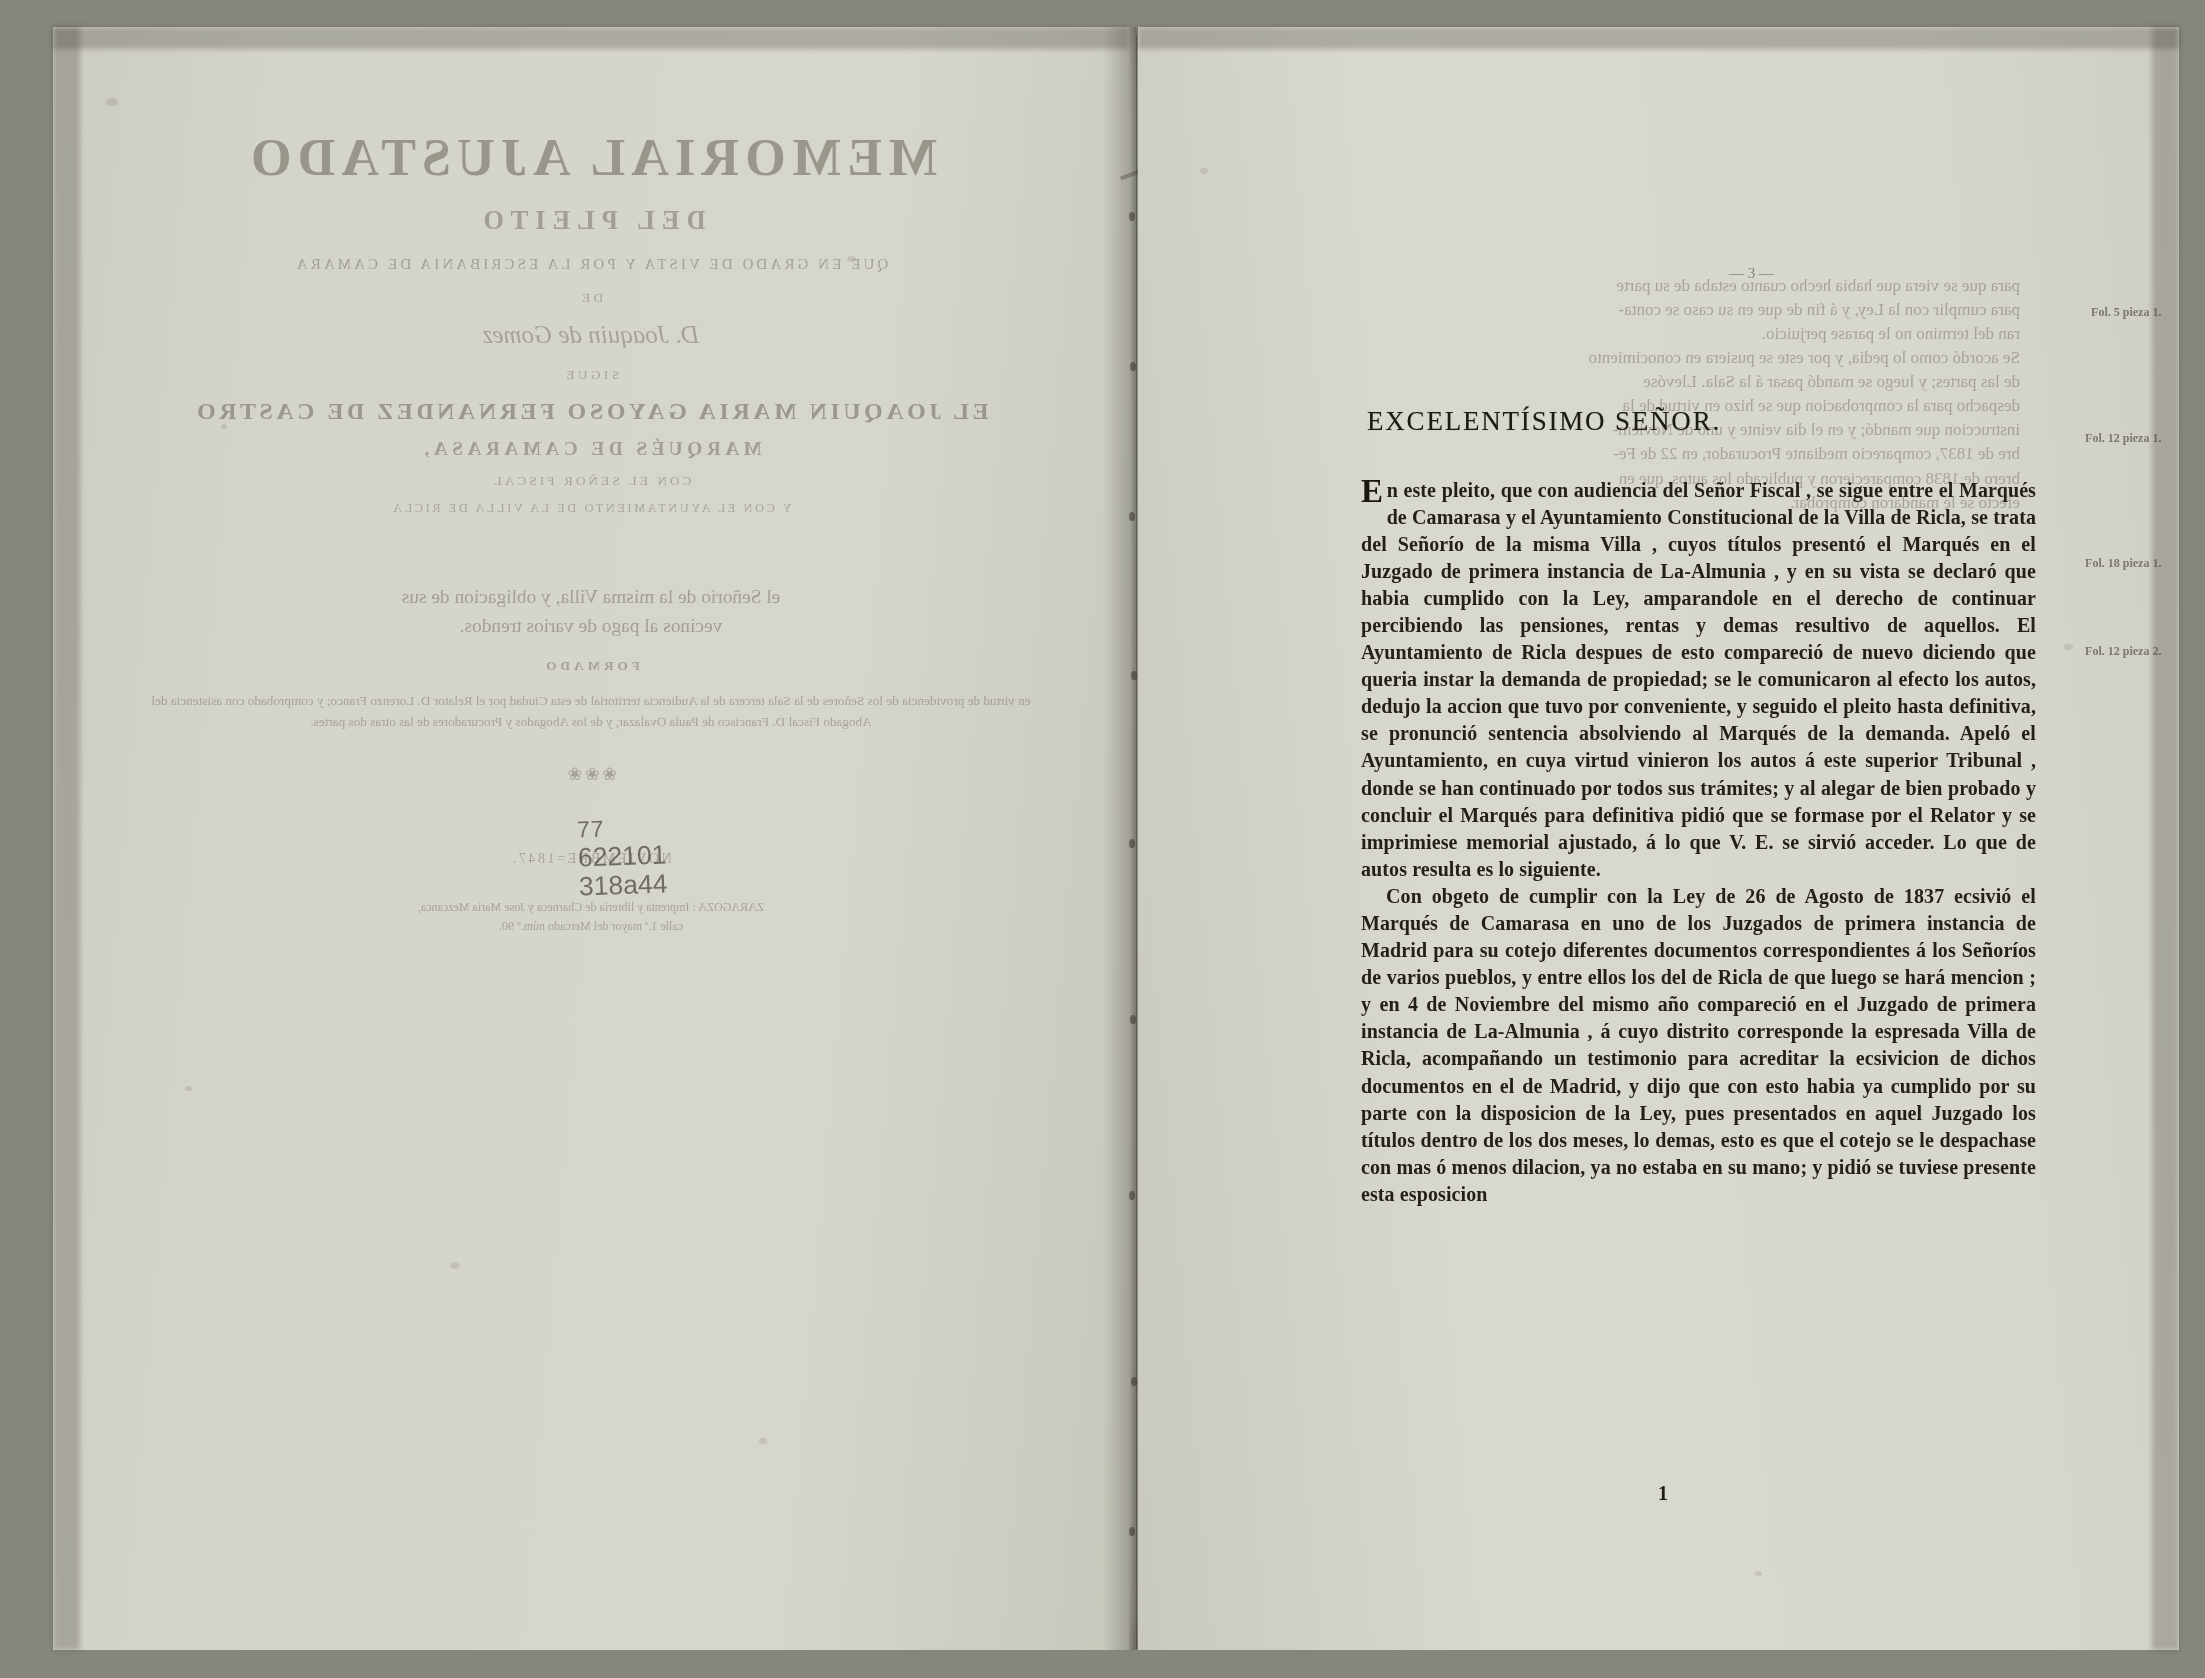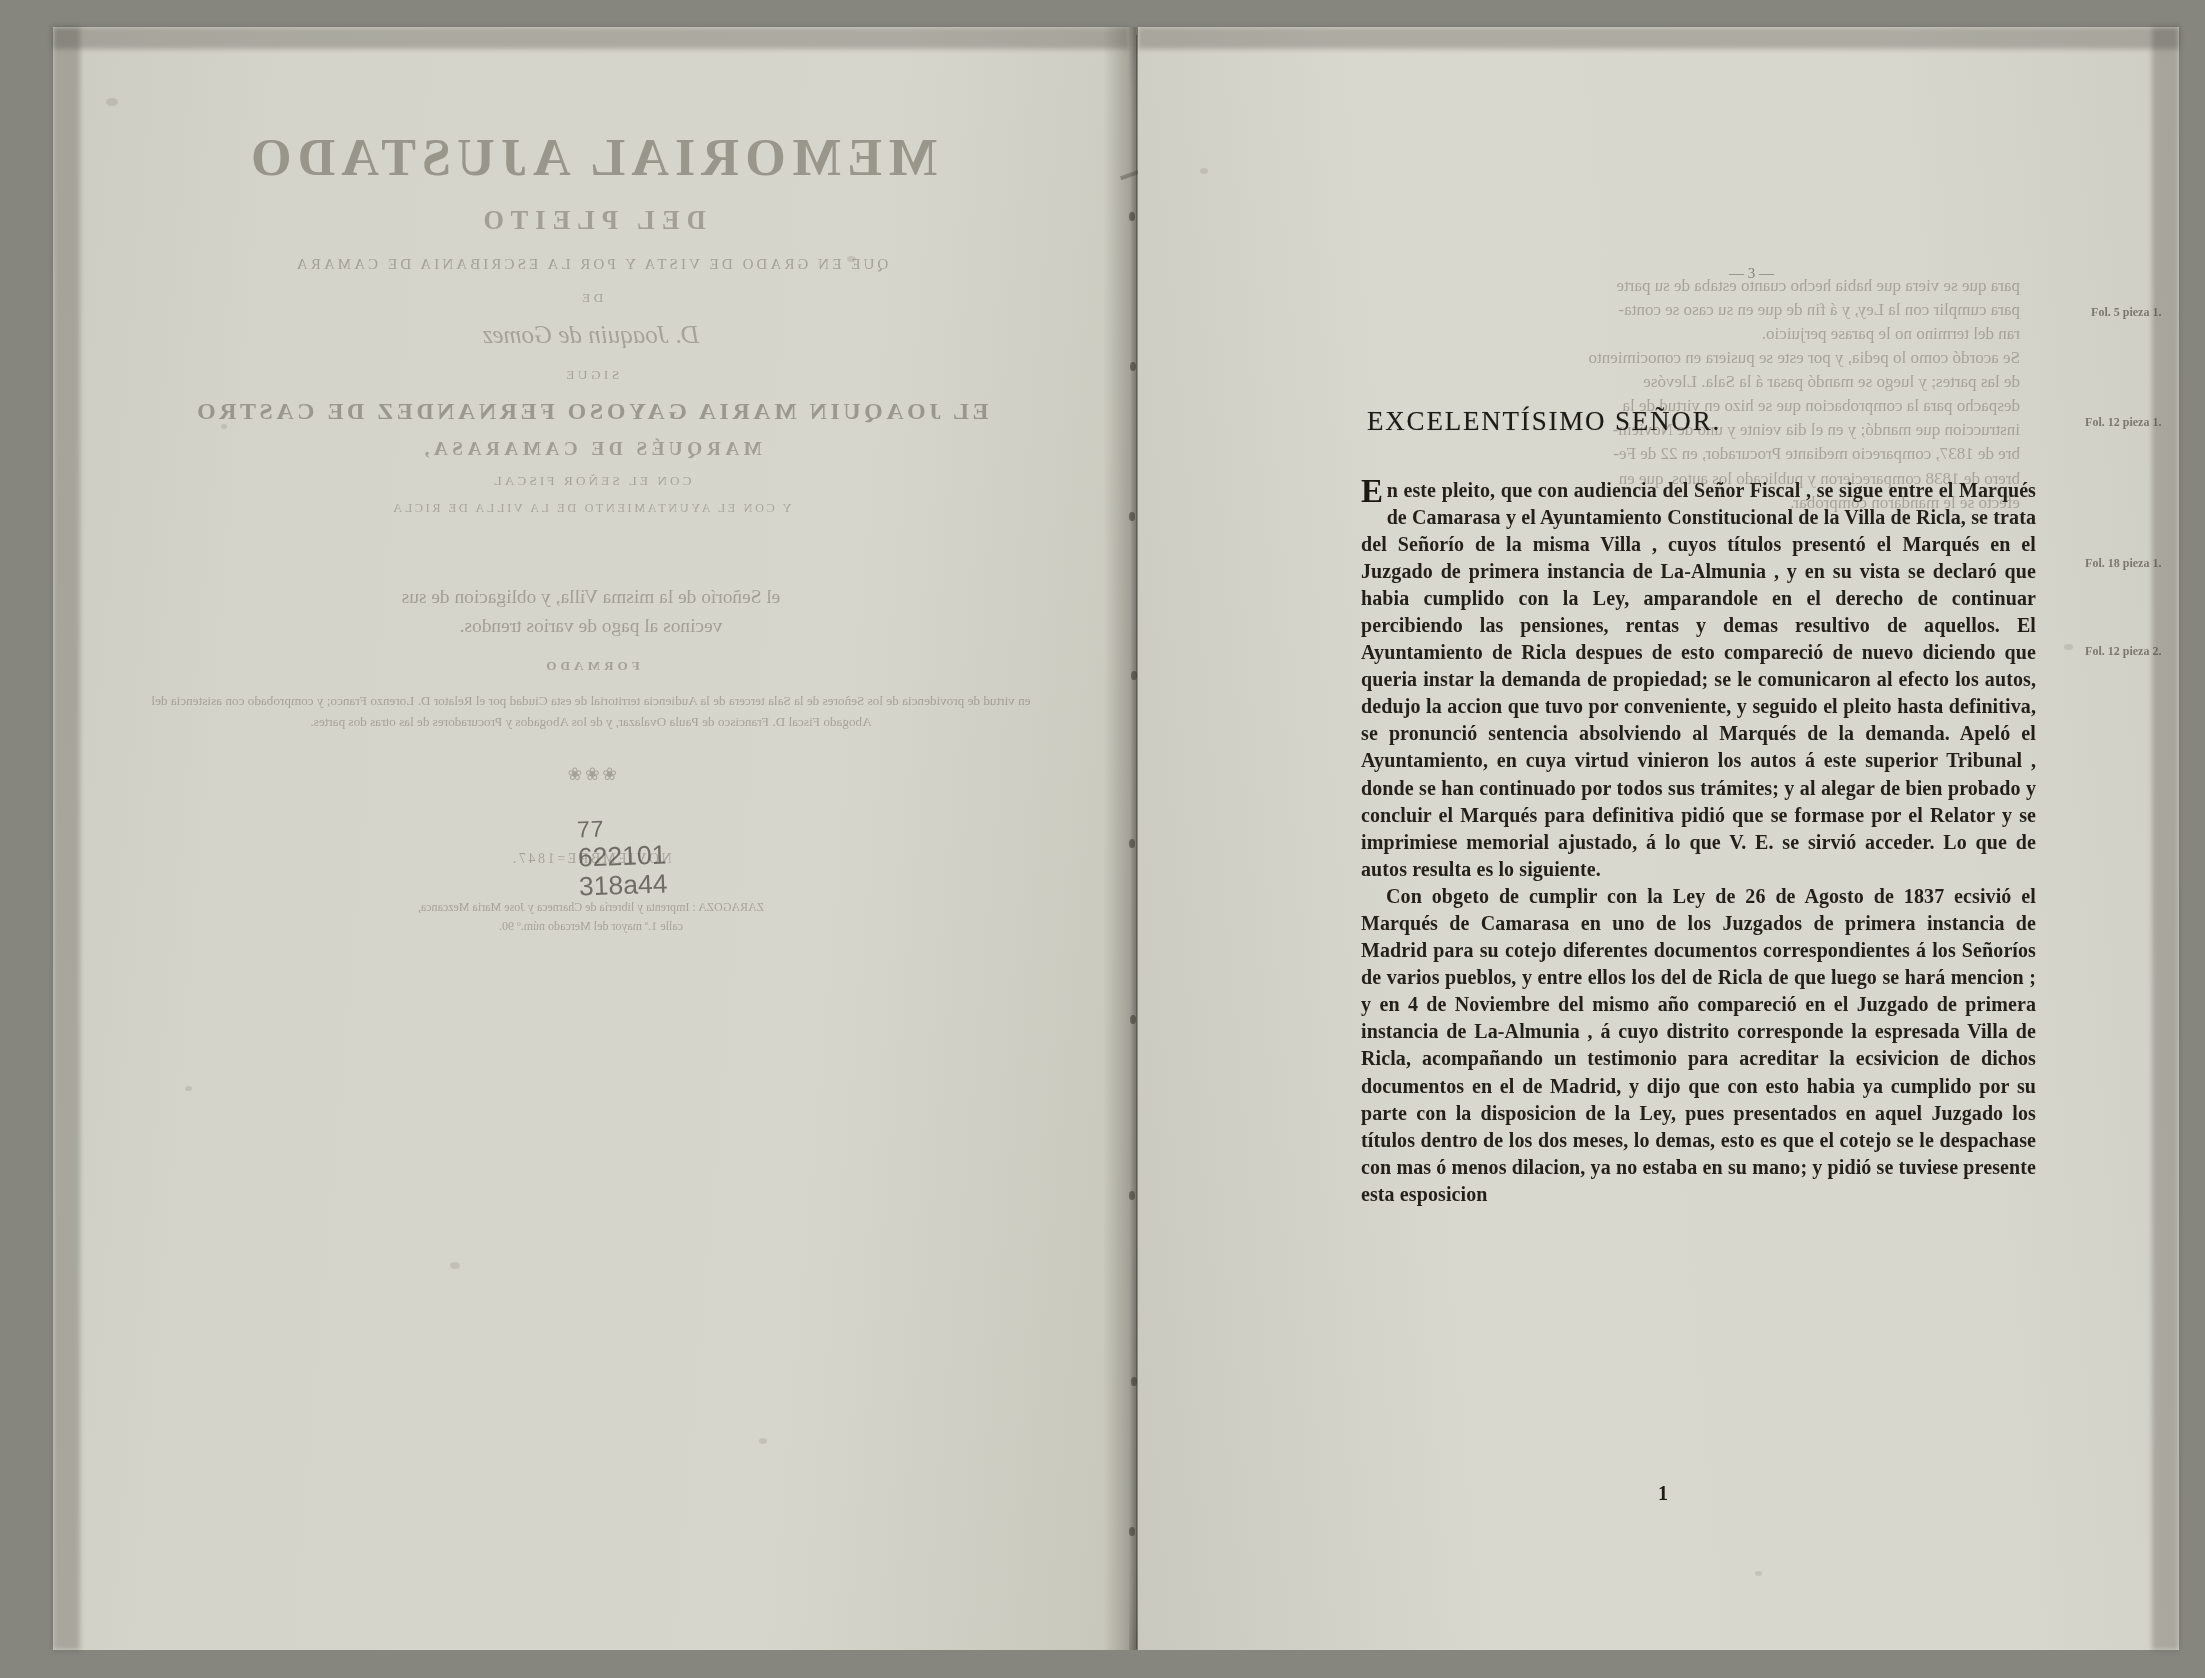--- a/index.html
+++ b/index.html
@@ -374,21 +374,21 @@
           <div>despacho para la comprobacion que se hizo en virtud de la</div>
           <div>instruccion que mandó; y en el dia veinte y uno de Noviem-</div>
           <div>bre de 1837, comparecio mediante Procurador, en 22 de Fe-</div>
           <div>brero de 1838 comparecieron y publicado los autos, que en</div>
           <div>efecto se le mandaron comprobar.</div>
         </div>
 
         <div class="folio-top">— 3 —</div>
 
         <div class="margin-note" style="top:278px;">Fol. 5 pieza 1.</div>
-        <div class="margin-note" style="top:388px;">Fol. 12 pieza 1.</div>
+        <div class="margin-note" style="top:404px;">Fol. 12 pieza 1.</div>
         <div class="margin-note" style="top:529px;">Fol. 18 pieza 1.</div>
         <div class="margin-note" style="top:617px;margin-left:36px;">Fol. 12 pieza 2.</div>
 
         <div class="heading">EXCELENTÍSIMO  SEÑOR.</div>
 
         <div class="body-col">
           <p class="first"><span class="dropcap">E</span><span>n este pleito, que con audiencia del Señor Fiscal , se sigue entre el Marqués de Camarasa y el Ayuntamiento Constitucional de la Villa de Ricla, se trata del Señorío de la misma Villa , cuyos títulos presentó el Marqués en el Juzgado de primera instancia de La-Almunia , y en su vista se declaró que habia cumplido con la Ley, amparandole en el derecho de continuar percibiendo las pensiones, rentas y demas resultivo de aquellos. El Ayuntamiento de Ricla despues de esto compareció de nuevo diciendo que queria instar la demanda de propiedad; se le comunicaron al efecto los autos, dedujo la accion que tuvo por conveniente, y seguido el pleito hasta definitiva, se pronunció sentencia absolviendo al Marqués de la demanda. Apeló el Ayuntamiento, en cuya virtud vinieron los autos á este superior Tribunal , donde se han continuado por todos sus trámites; y al alegar de bien probado y concluir el Marqués para definitiva pidió que se formase por el Relator y se imprimiese memorial ajustado, á lo que V. E. se sirvió acceder. Lo que de autos resulta es lo siguiente.</span></p>
           <p><span>Con obgeto de cumplir con la Ley de 26 de Agosto de 1837 ecsivió el Marqués de Camarasa en uno de los Juzgados de primera instancia de Madrid para su cotejo diferentes documentos correspondientes á los Señoríos de varios pueblos, y entre ellos los del de Ricla de que luego se hará mencion ; y en 4 de Noviembre del mismo año compareció en el Juzgado de primera instancia de La-Almunia , á cuyo distrito corresponde la espresada Villa de Ricla, acompañando un testimonio para acreditar la ecsivicion de dichos documentos en el de Madrid, y dijo que con esto habia ya cumplido por su parte con la disposicion de la Ley, pues presentados en aquel Juzgado los títulos dentro de los dos meses, lo demas, esto es que el cotejo se le despachase con mas ó menos dilacion, ya no estaba en su mano; y pidió se tuviese presente esta esposicion</span></p>
         </div>
 

